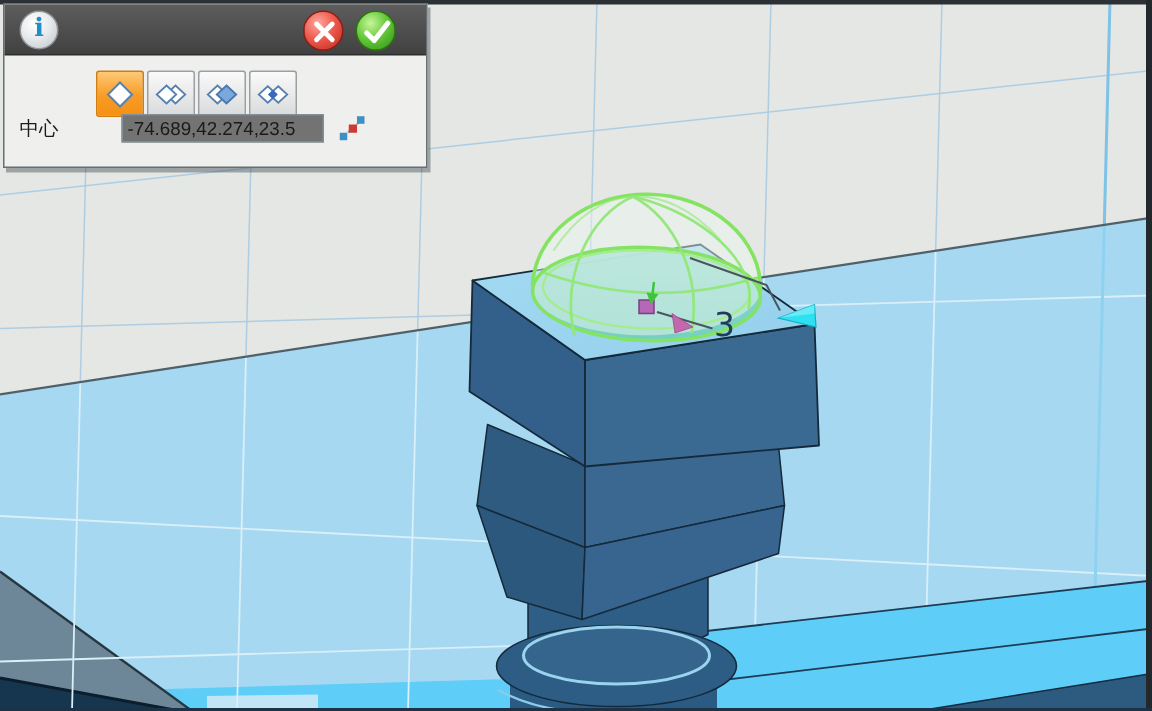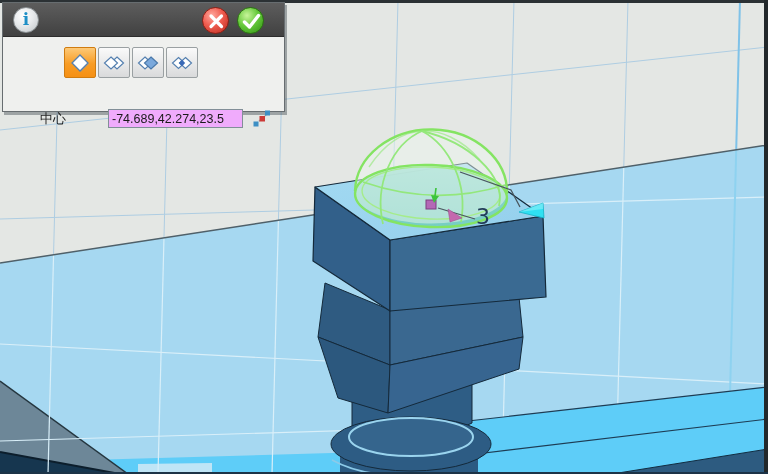--- a/index.html
+++ b/index.html
@@ -28,23 +28,23 @@
   .btn-green{left:234px;background:radial-gradient(circle at 36% 30%,#c8f59a 0%,#66c93b 45%,#2f8f12 100%);
              border:1px solid #2a7410;}
 
   .modes{position:absolute;left:61px;top:44px;display:flex;gap:2px;}
   .mode-btn{width:32px;height:31px;border:1px solid #9aa0a2;border-radius:2px;
             background:linear-gradient(#fafafa,#d9dadb);
             display:flex;align-items:center;justify-content:center;cursor:pointer;}
   .mode-btn.selected{background:linear-gradient(#fdc977,#f89c24 55%,#f59014);
                      border:1px solid #d07c10;}
 
-  .field-row{position:absolute;left:10px;top:106px;display:flex;align-items:center;margin-left:27px;}
+  .field-row{position:absolute;left:10px;top:73px;display:flex;align-items:center;}
   .field-label{width:68px;font-size:13px;color:#1c1c1c;}
-  .field-input{width:135px;height:19px;border:1px solid #828f98;background:#f0abfc;
+  .field-input{width:135px;height:19px;border:1px solid #828f98;background:#737373;
                font-family:"Liberation Sans",sans-serif;font-size:12.5px;color:#1a1a1a;
                padding:0 3px;}
   .picker{margin-left:9px;width:20px;height:19px;display:inline-flex;cursor:pointer;}
 </style>
 </head>
 <body>
 
 <div class="stage">
 
   <svg class="scene-svg" width="768" height="474" viewBox="0 0 768 474">

